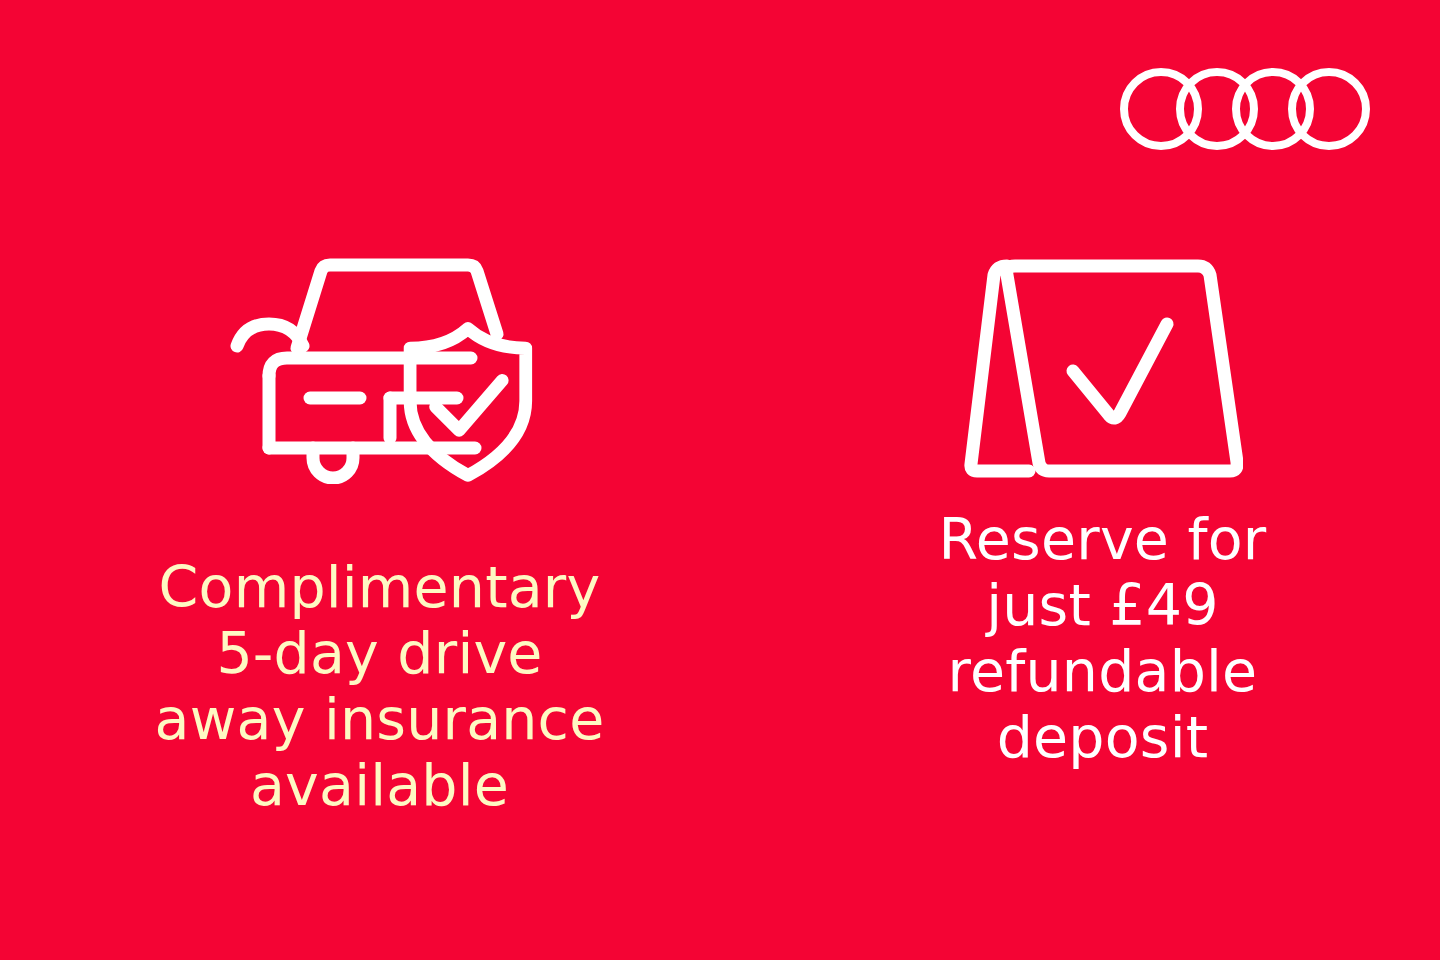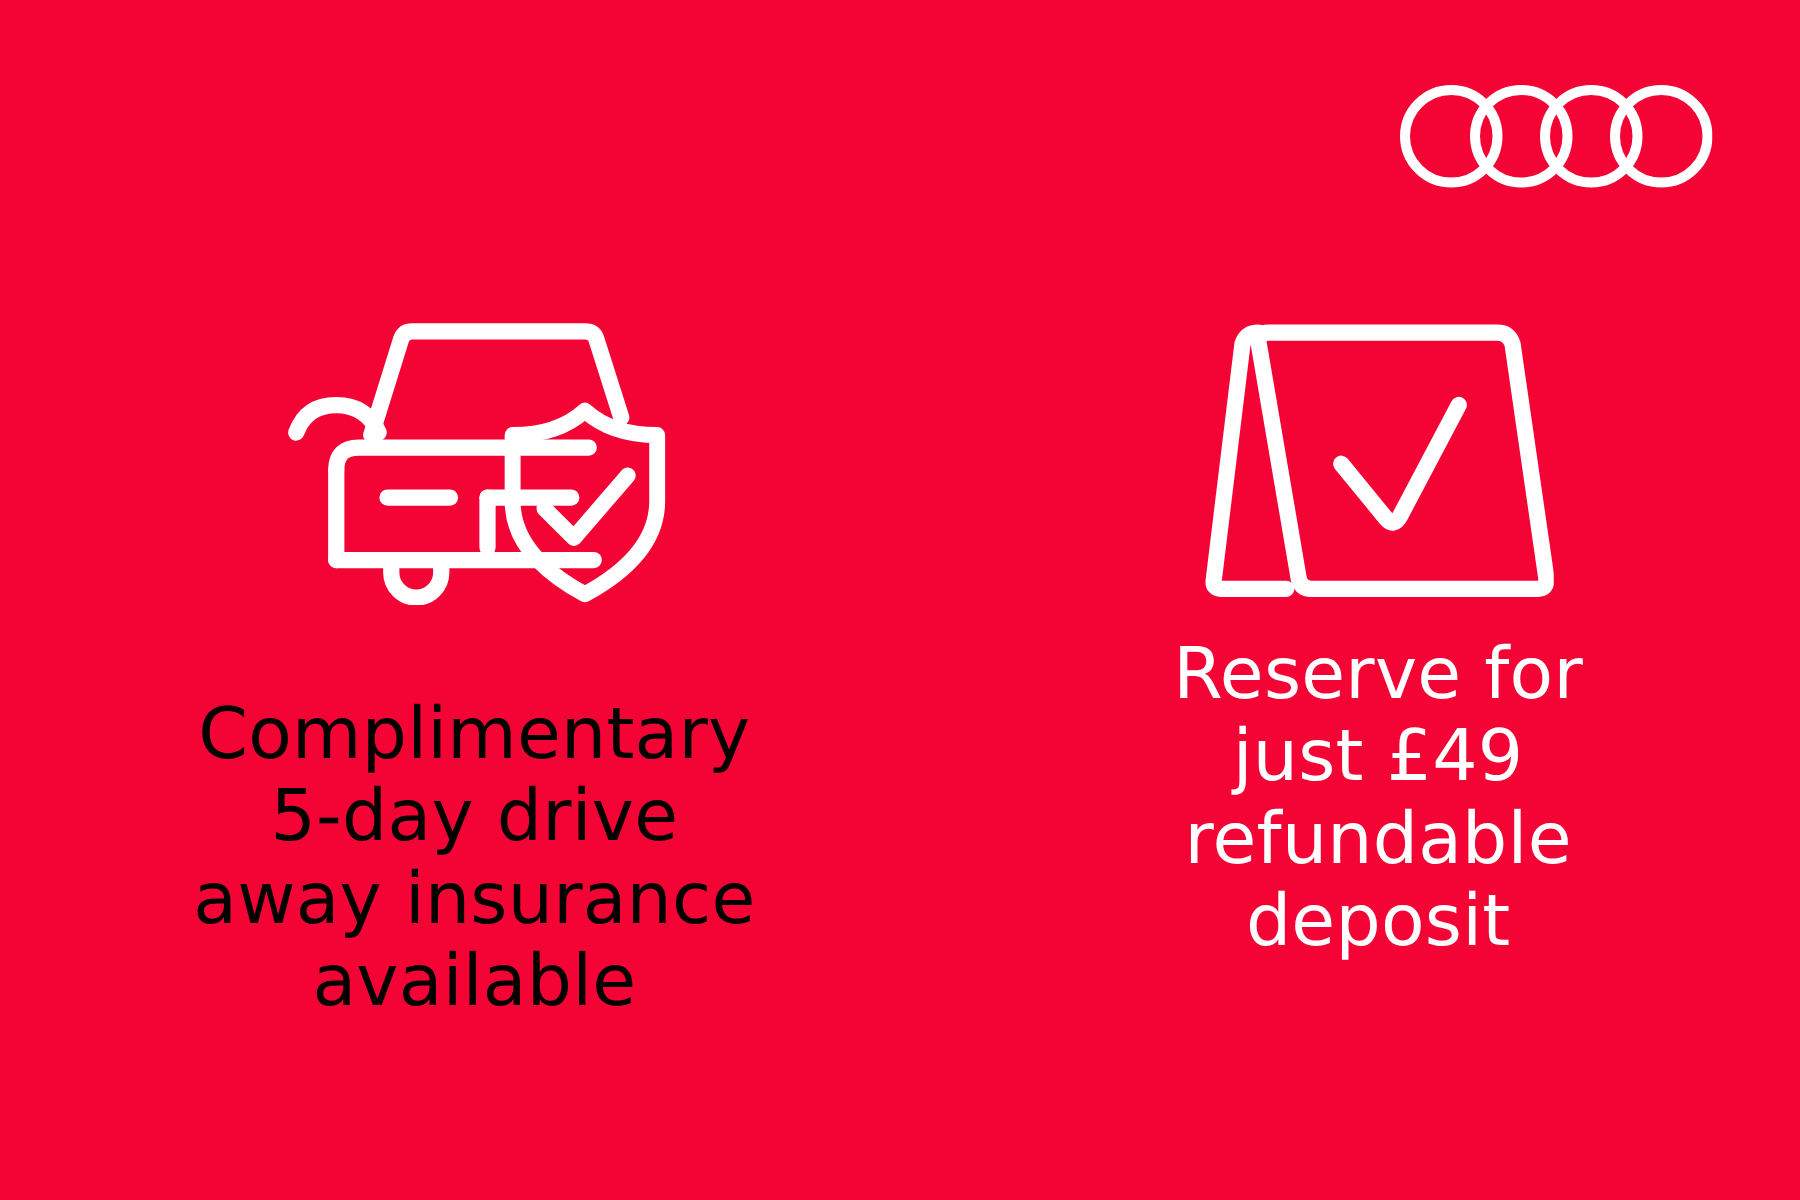--- a/index.html
+++ b/index.html
@@ -120,21 +120,21 @@
           </g>
 
           <g fill="none" stroke="#FFFFFF" stroke-width="13" stroke-linecap="round" stroke-linejoin="round">
             <path d="M195 98 Q232 98 254 78 Q276 98 313 98 L313 152
                      Q313 196 254 228 Q195 196 195 152 Z" transform="translate(-6,0) scale(0.98 0.98)"></path>
             <path d="M221 158 L245 182 L289 131" transform="translate(-6,0) scale(0.98 0.98)"></path>
           </g>
         </svg>
       </div>
 
-      <div class="feature-text" style="color: #000000;">Complimentary
+      <div class="feature-text" style="color: #fef9c3;">Complimentary
 5-day drive
 away insurance
 available</div>
     </div>
 
     <div class="feature" id="feature-deposit">
 
       <div class="feature-icon">
         <svg width="280" height="232" viewBox="0 0 280 232">
           <g fill="none" stroke="#FFFFFF" stroke-width="13" stroke-linecap="round" stroke-linejoin="round">

